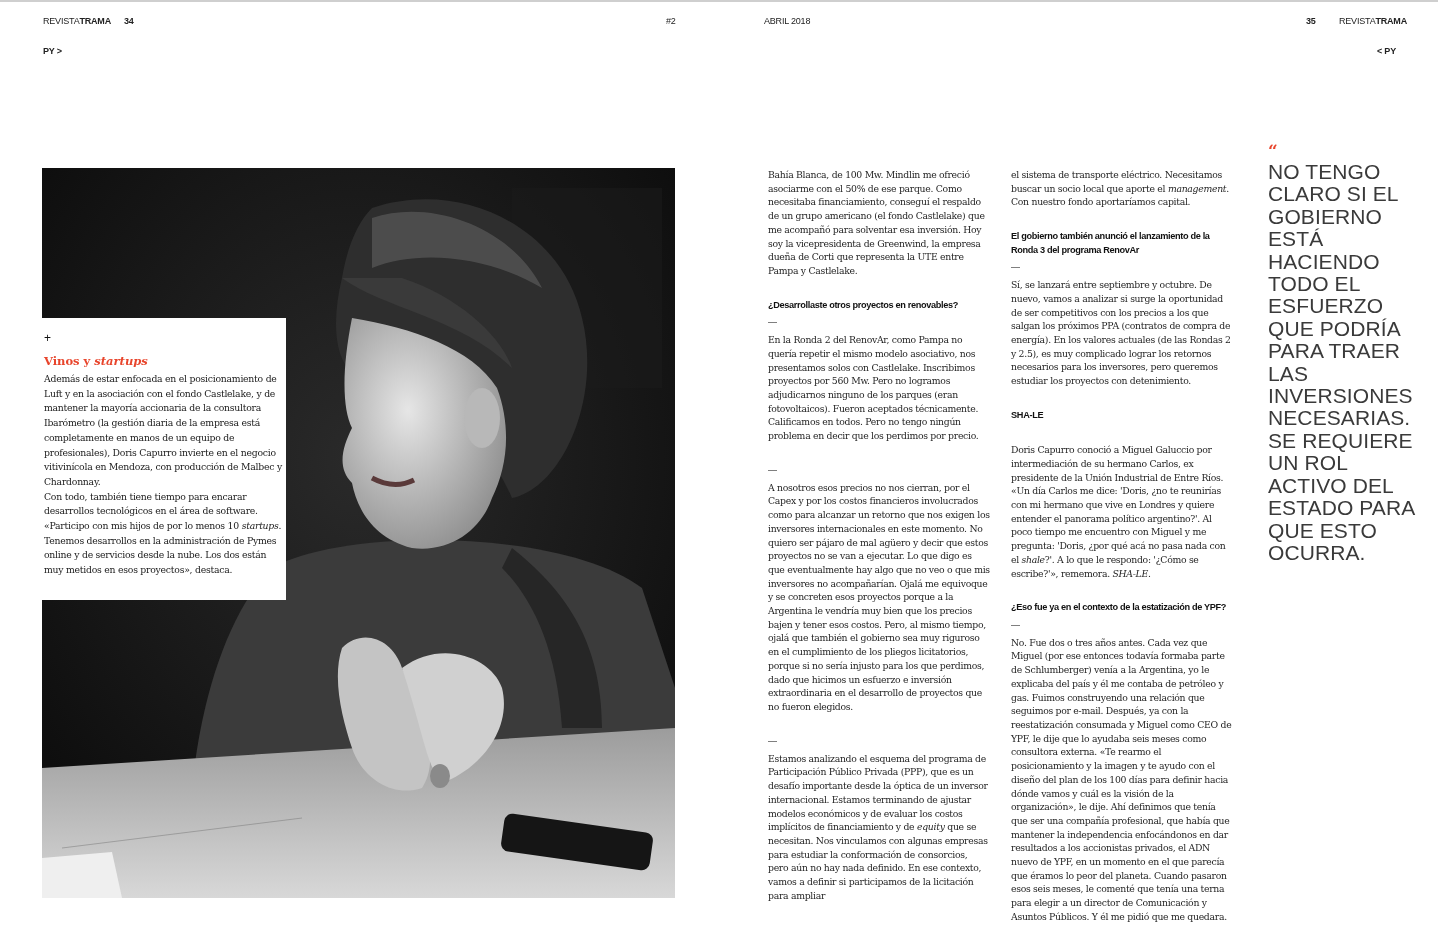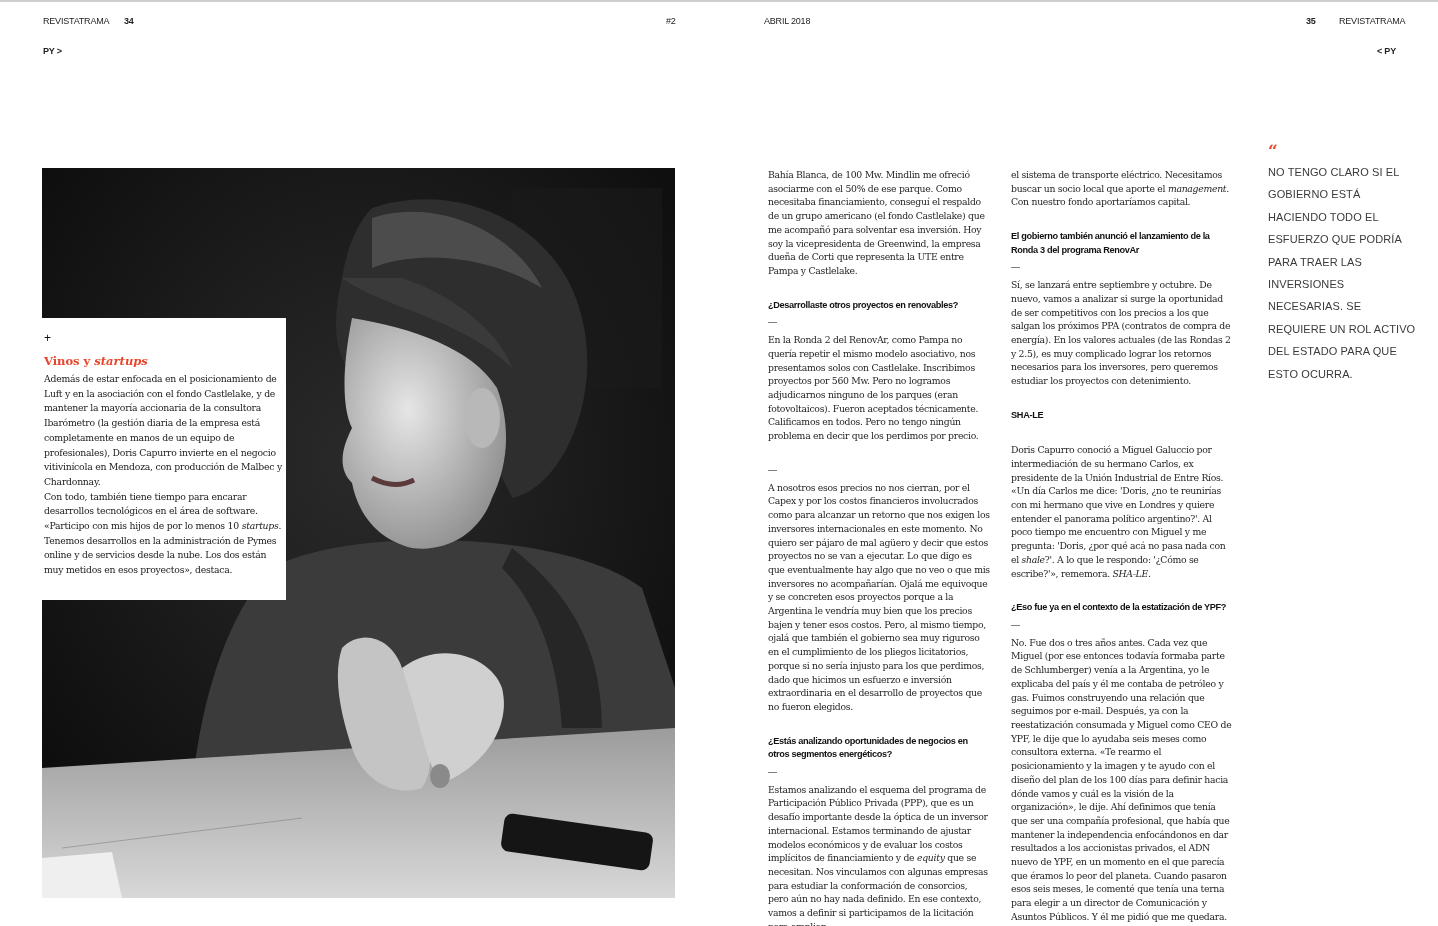--- a/index.html
+++ b/index.html
@@ -2,42 +2,42 @@
 <html><head>
 <meta charset="utf-8">
 <style>
   * { box-sizing: border-box; margin: 0; padding: 0; }
   html, body { width: 1438px; height: 926px; background: #ffffff; overflow: hidden; }
   body { position: relative; font-family: "DejaVu Serif", serif; color: #1a1a1a; }
   .topline { position: absolute; left: 0; top: 0; width: 1438px; height: 2px; background: #cfcfcf; }
 
   .hdr { position: absolute; font-family: "Liberation Sans", sans-serif; font-size: 9px; letter-spacing: -0.2px; color: #222; }
   .brand-light { font-weight: 400; }
-  .brand-bold { font-weight: 400; }
+  .brand-bold { font-weight: 700; }
 
   .photo { position: absolute; left: 42px; top: 168px; width: 633px; height: 730px; overflow: hidden; background: #0d0d0d; }
   .photo svg { position: absolute; left: 0; top: 0; width: 100%; height: 100%; }
 
   .sidebox { position: absolute; left: 42px; top: 318px; width: 244px; height: 282px; background: #ffffff; padding: 14px 0 0 2px; }
   .sidebox .plus { font-family: "Liberation Sans", sans-serif; font-size: 12px; line-height: 12px; color: #111; }
   .sidebox .title { font-family: "DejaVu Serif", serif; font-weight: 700; font-size: 11.5px; color: #e8452c; margin-top: 10px; }
   .sidebox .title i { font-style: italic; }
   .sidebox .body { font-size: 9.3px; line-height: 14.7px; margin-top: 4px; color: #1a1a1a; letter-spacing: -0.25px; width: 238px; }
 
   .col { position: absolute; width: 230px; font-size: 9.3px; line-height: 13.7px; letter-spacing: -0.3px; color: #1f1f1f; }
   .col p { margin: 4px; }
   .col .q { font-family: "Liberation Sans", sans-serif; font-weight: 700; font-size: 9.2px; line-height: 13.5px; letter-spacing: -0.35px; color: #111; }
   .col .dash { font-family: "Liberation Sans", sans-serif; font-size: 9px; line-height: 13px; color: #333; }
   .col .gap { height: 13px; }
   .col .sub { font-family: "Liberation Sans", sans-serif; font-weight: 700; font-size: 9.2px; line-height: 13.5px; color: #111; }
   .col i { }
 
   .pull { position: absolute; left: 1268px; top: 144px; width: 150px; }
   .pull .qmark { font-family: "DejaVu Serif", serif; font-weight: 700; color: #e8452c; font-size: 17px; line-height: 14px; }
-  .pull .text { font-family: "Liberation Sans", sans-serif; font-size: 11px; line-height: 22.4px; color: #3a3a3a; letter-spacing: 0.1px; font-stretch: condensed; margin-top: 3px; }
+  .pull .text { font-family: "Liberation Sans", sans-serif; font-size: 21px; line-height: 22.4px; color: #3a3a3a; letter-spacing: 0.1px; font-stretch: condensed; margin-top: 3px; }
 </style>
 </head>
 <body>
 
 <div class="topline"></div>
 
 <div class="hdr" style="left:43px; top:16px;">
   <span class="brand-light">REVISTA</span><span class="brand-bold">TRAMA</span>
 </div>
 <div class="hdr" style="left:124px; top:16px; font-weight:700;">34</div>
@@ -106,21 +106,20 @@
 <div class="col" style="left:764px; top:164px;">
   <p>Bahía Blanca, de 100 Mw. Mindlin me ofreció asociarme con el 50% de ese parque. Como necesitaba financiamiento, conseguí el respaldo de un grupo americano (el fondo Castlelake) que me acompañó para solventar esa inversión. Hoy soy la vicepresidenta de Greenwind, la empresa dueña de Corti que representa la UTE entre Pampa y Castlelake.</p>
   <div class="gap"></div>
   <p class="q">¿Desarrollaste otros proyectos en renovables?</p>
   <p class="dash">—</p>
   <p>En la Ronda 2 del RenovAr, como Pampa no quería repetir el mismo modelo asociativo, nos presentamos solos con Castlelake. Inscribimos proyectos por 560 Mw. Pero no logramos adjudicarnos ninguno de los parques (eran fotovoltaicos). Fueron aceptados técnicamente. Calificamos en todos. Pero no tengo ningún problema en decir que los perdimos por precio.</p>
   <div class="gap"></div>
   <p class="dash">—</p>
   <p>A nosotros esos precios no nos cierran, por el Capex y por los costos financieros involucrados como para alcanzar un retorno que nos exigen los inversores internacionales en este momento. No quiero ser pájaro de mal agüero y decir que estos proyectos no se van a ejecutar. Lo que digo es que eventualmente hay algo que no veo o que mis inversores no acompañarían. Ojalá me equivoque y se concreten esos proyectos porque a la Argentina le vendría muy bien que los precios bajen y tener esos costos. Pero, al mismo tiempo, ojalá que también el gobierno sea muy riguroso en el cumplimiento de los pliegos licitatorios, porque si no sería injusto para los que perdimos, dado que hicimos un esfuerzo e inversión extraordinaria en el desarrollo de proyectos que no fueron elegidos.</p>
   <div class="gap"></div>
-  <p class="q">¿Estás analizando oportunidades de negocios en otros segmentos energéticos?</p>
   <p class="dash">—</p>
   <p><span>Estamos analizando el esquema del programa de Participación Público Privada (PPP), que es un desafío importante desde la óptica de un inversor internacional. Estamos terminando de ajustar modelos económicos y de evaluar los costos implícitos de financiamiento y de </span><i>equity</i><span> que se necesitan. Nos vinculamos con algunas empresas para estudiar la conformación de consorcios, pero aún no hay nada definido. En ese contexto, vamos a definir si participamos de la licitación para ampliar</span></p>
 </div>
 
 <div class="col" style="left:1007px; top:164px;">
   <p><span>el sistema de transporte eléctrico. Necesitamos buscar un socio local que aporte el </span><i>management</i><span>. Con nuestro fondo aportaríamos capital.</span></p>
   <div class="gap"></div>
   <p class="q">El gobierno también anunció el lanzamiento de la Ronda 3 del programa RenovAr</p>
   <p class="dash">—</p>
   <p>Sí, se lanzará entre septiembre y octubre. De nuevo, vamos a analizar si surge la oportunidad de ser competitivos con los precios a los que salgan los próximos PPA (contratos de compra de energía). En los valores actuales (de las Rondas 2 y 2.5), es muy complicado lograr los retornos necesarios para los inversores, pero queremos estudiar los proyectos con detenimiento.</p>

